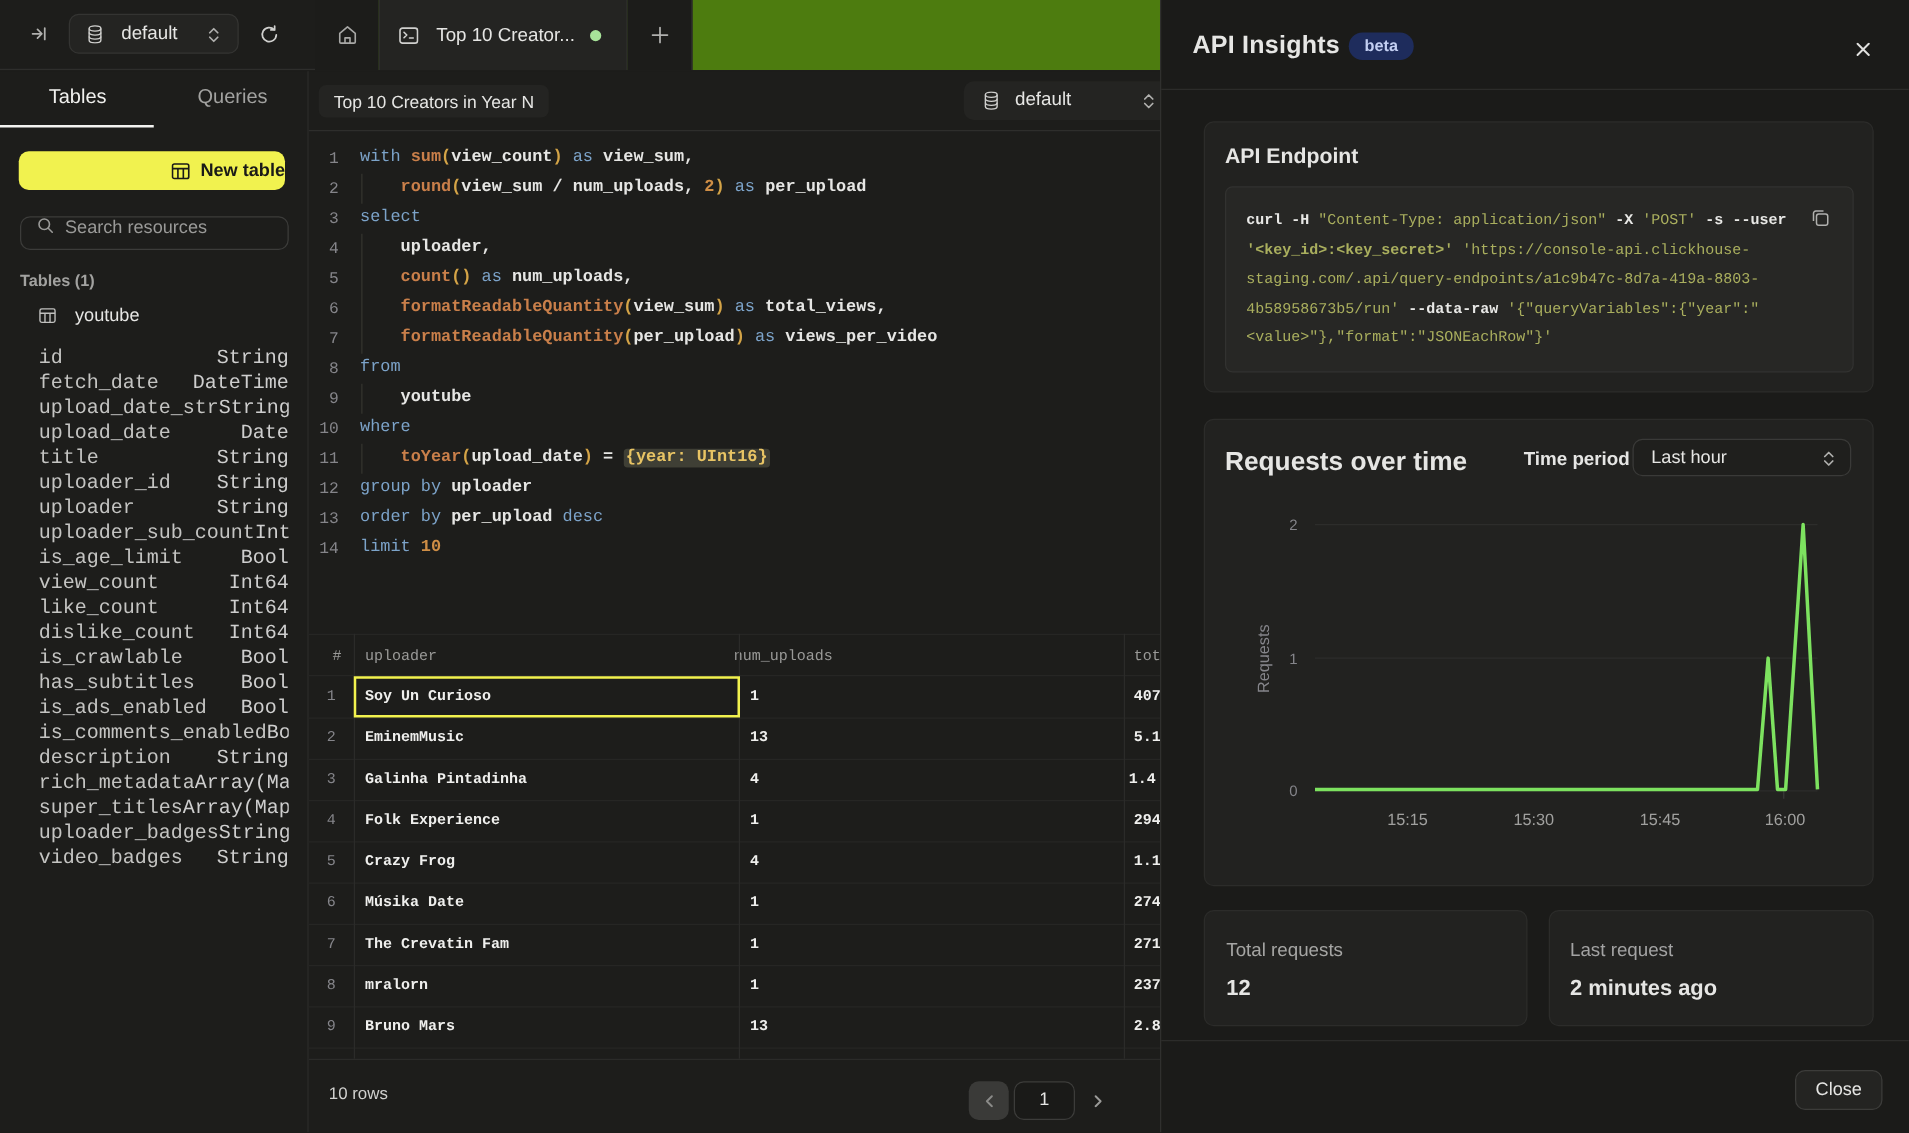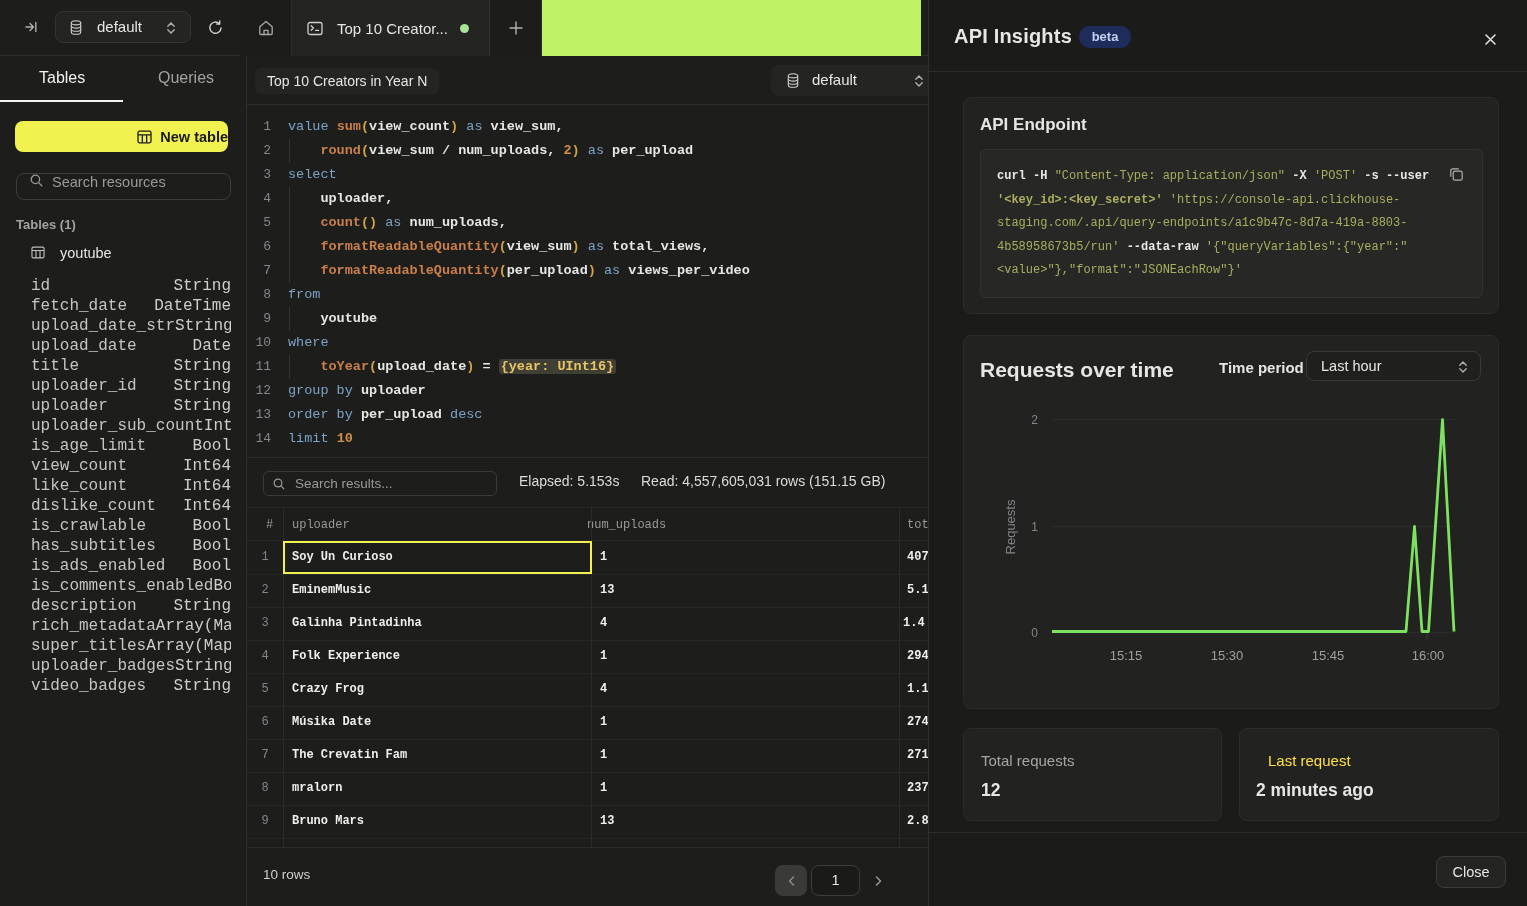--- a/index.html
+++ b/index.html
@@ -1,20 +1,20 @@
 <!DOCTYPE html>
 <html><head><meta charset="utf-8"><style>
 *{margin:0;padding:0;box-sizing:border-box}
 html,body{width:1527px;height:906px;overflow:hidden}
 body{background:#1d1d1b;font-family:"Liberation Sans",sans-serif;color:#e6e6e4;position:relative}
 .abs{position:absolute}
 svg{display:block}
 
 #topbar{left:0;top:0;width:928px;height:56px;background:#1d1d1b;border-bottom:1px solid #2e2e2c}
-#tabstrip{left:240px;top:0;width:681px;height:56px;background:#bef264}
+#tabstrip{left:252px;top:0;width:681px;height:56px;background:#4d7c0f}
 .tabcell{top:0;height:56px;background:#1c1c1a}
 #tab-active{left:51px;width:199px;background:#242422;border-left:1px solid #2e2e2c;border-right:1px solid #2e2e2c;display:flex;align-items:center}
 
 #sidebar{left:0;top:57px;width:247px;height:849px;background:#1d1d1b;border-right:1px solid #2e2e2c}
 .sbtab{top:12px;font-size:16px}
 #sb-underline{left:0;top:43px;width:123px;height:2px;background:#f3f3f1}
 #newtable{left:15px;top:64px;width:213px;height:31px;background:#f1f24f;border-radius:8px;display:flex;align-items:center;justify-content:flex-end;gap:8px;color:#1a1a18;font-size:14.5px;font-weight:bold}
 #sbsearch{left:16px;top:116px;width:215px;height:27px;border:1px solid #3c3c3a;border-radius:8px;display:flex;}
 
 #main{left:247px;top:57px;width:681px;height:849px;background:#1d1d1b}
@@ -211,21 +211,21 @@
           <path d="M1.8 5.2L5 2l3.2 3.2M1.8 8.8L5 12l3.2-3.2"></path>
         </svg>
   </div>
   </div>
   <div id="code" class="abs" style="left:0;top:0px;width:681px;height:400px">
   <div class="guide" style="top:82px;height:24px"></div>
 <div class="guide" style="top:130px;height:96px"></div>
 <div class="guide" style="top:250px;height:24px"></div>
 <div class="guide" style="top:298px;height:24px"></div>
   <div class="lnum" style="top:58px">1</div>
-      <div class="codeline" style="top:58px"><span class="k">value</span> <span class="f">sum</span><span class="p">(</span>view_count<span class="p">)</span> <span class="k">as</span> view_sum,</div>
+      <div class="codeline" style="top:58px"><span class="k">with</span> <span class="f">sum</span><span class="p">(</span>view_count<span class="p">)</span> <span class="k">as</span> view_sum,</div>
   <div class="lnum" style="top:82px">2</div>
       <div class="codeline" style="top:82px">    <span class="f">round</span><span class="p">(</span>view_sum / num_uploads, <span class="n">2</span><span class="p">)</span> <span class="k">as</span> per_upload</div>
   <div class="lnum" style="top:106px">3</div>
       <div class="codeline" style="top:106px"><span class="k">select</span></div>
   <div class="lnum" style="top:130px">4</div>
       <div class="codeline" style="top:130px">    uploader,</div>
   <div class="lnum" style="top:154px">5</div>
       <div class="codeline" style="top:154px">    <span class="f">count</span><span class="p">()</span> <span class="k">as</span> num_uploads,</div>
   <div class="lnum" style="top:178px">6</div>
       <div class="codeline" style="top:178px">    <span class="f">formatReadableQuantity</span><span class="p">(</span>view_sum<span class="p">)</span> <span class="k">as</span> total_views,</div>
@@ -238,31 +238,20 @@
   <div class="lnum" style="top:274px">10</div>
       <div class="codeline" style="top:274px"><span class="k">where</span></div>
   <div class="lnum" style="top:298px">11</div>
       <div class="codeline" style="top:298px">    <span class="f">toYear</span><span class="p">(</span>upload_date<span class="p">)</span> = <span id="param">{year: UInt16}</span></div>
   <div class="lnum" style="top:322px">12</div>
       <div class="codeline" style="top:322px"><span class="k">group by</span> uploader</div>
   <div class="lnum" style="top:346px">13</div>
       <div class="codeline" style="top:346px"><span class="k">order by</span> per_upload <span class="k">desc</span></div>
   <div class="lnum" style="top:370px">14</div>
       <div class="codeline" style="top:370px"><span class="k">limit</span> <span class="n">10</span></div>
-  </div>
-  <div id="resbar" class="abs">
-    <div id="ressearch" class="abs">
-        <svg style="margin-left:9px" width="12" height="12" viewBox="0 0 13 13" fill="none" stroke="#9a9a98" stroke-width="1.3">
-          <circle cx="5.4" cy="5.4" r="4.2"></circle>
-          <path d="M8.6 8.6l3.2 3.2" stroke-linecap="round"></path>
-        </svg>
-        <span style="margin-left:10px;color:#9a9a98;font-size:13.5px">Search results...</span>
-      </div>
-    <div class="abs" style="left:272px;top:15px;font-size:14px;color:#dcdcda">Elapsed: 5.153s</div>
-    <div class="abs" style="left:394px;top:15px;font-size:14px;color:#dcdcda">Read: 4,557,605,031 rows (151.15 GB)</div>
   </div>
   <div id="table" class="abs" style="left:0;top:450px;width:681px;height:340px">
   <div class="abs hcell" style="left:19px;top:11px">#</div>
   <div class="abs hcell" style="left:45px;top:11px">uploader</div>
   <div class="abs hcell" style="left:340px;top:11px">num_uploads</div>
   <div class="abs hcell" style="left:660px;top:11px">tot</div>
   <div class="hline" style="left:0;top:0;width:681px"></div>
   <div class="hline" style="left:0;top:33px;width:681px"></div>
   <div class="abs cell" style="left:0;top:43px;width:36px;text-align:center;color:#85858a;font-weight:normal">1</div>
   <div class="abs cell" style="left:45px;top:43px">Soy Un Curioso</div>
@@ -366,17 +355,17 @@
     <text x="246" y="250" text-anchor="middle" font-size="13" fill="#a0a09e" font-family="Liberation Sans">15:30</text>
     <text x="347" y="250" text-anchor="middle" font-size="13" fill="#a0a09e" font-family="Liberation Sans">15:45</text>
     <text x="447" y="250" text-anchor="middle" font-size="13" fill="#a0a09e" font-family="Liberation Sans">16:00</text>
     <text transform="translate(34,117) rotate(-90)" text-anchor="middle" font-size="13" fill="#85858a" font-family="Liberation Sans">Requests</text>
     <polyline points="71,221.5 425,221.5 433.5,116.5 441,221.5 447.5,221.5 461.5,9.6 473,221.5" fill="none" stroke="#7de25f" stroke-width="2.8" stroke-linejoin="round"></polyline>
   </svg>
   <div class="card" style="left:34px;top:728px;width:259px;height:93px"></div>
   <div class="card" style="left:310px;top:728px;width:260px;height:93px"></div>
   <div class="abs" style="left:52px;top:752px;font-size:15px;color:#a6a6a4">Total requests</div>
   <div class="abs" style="left:52px;top:780px;font-size:17.5px;font-weight:bold">12</div>
-  <div class="abs" style="left:339px;top:752px;font-size:15px;color:#fde047">Last request</div>
+  <div class="abs" style="left:327px;top:752px;font-size:15px;color:#a3a3a3">Last request</div>
   <div class="abs" style="left:327px;top:780px;font-size:17.5px;font-weight:bold">2 minutes ago</div>
   <div class="abs" style="left:0;top:832px;width:599px;height:1px;background:#2c2c2a"></div>
   <div class="abs" style="left:507px;top:856px;width:70px;height:32px;background:#242422;border:1px solid #3c3c3a;border-radius:8px;text-align:center;line-height:30px;font-size:14.5px">Close</div>
 </div>
 
 </body></html>

